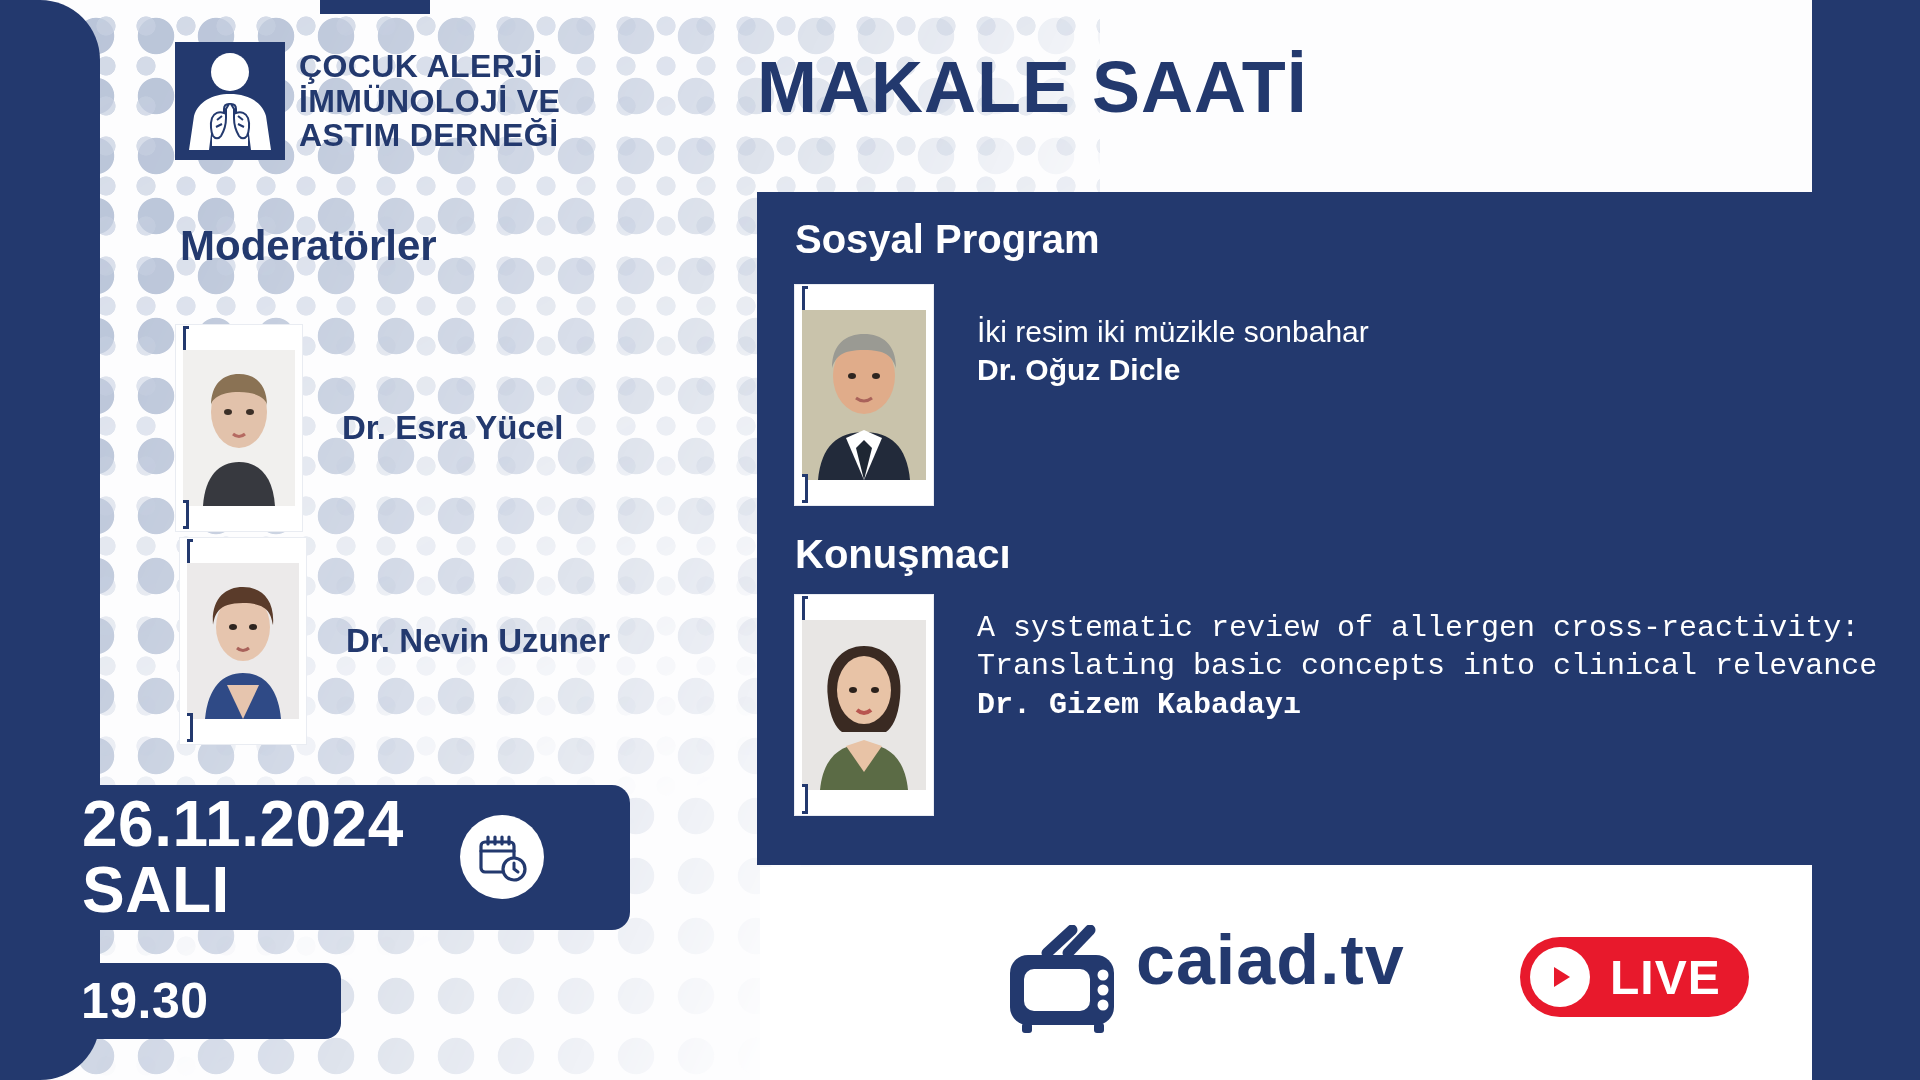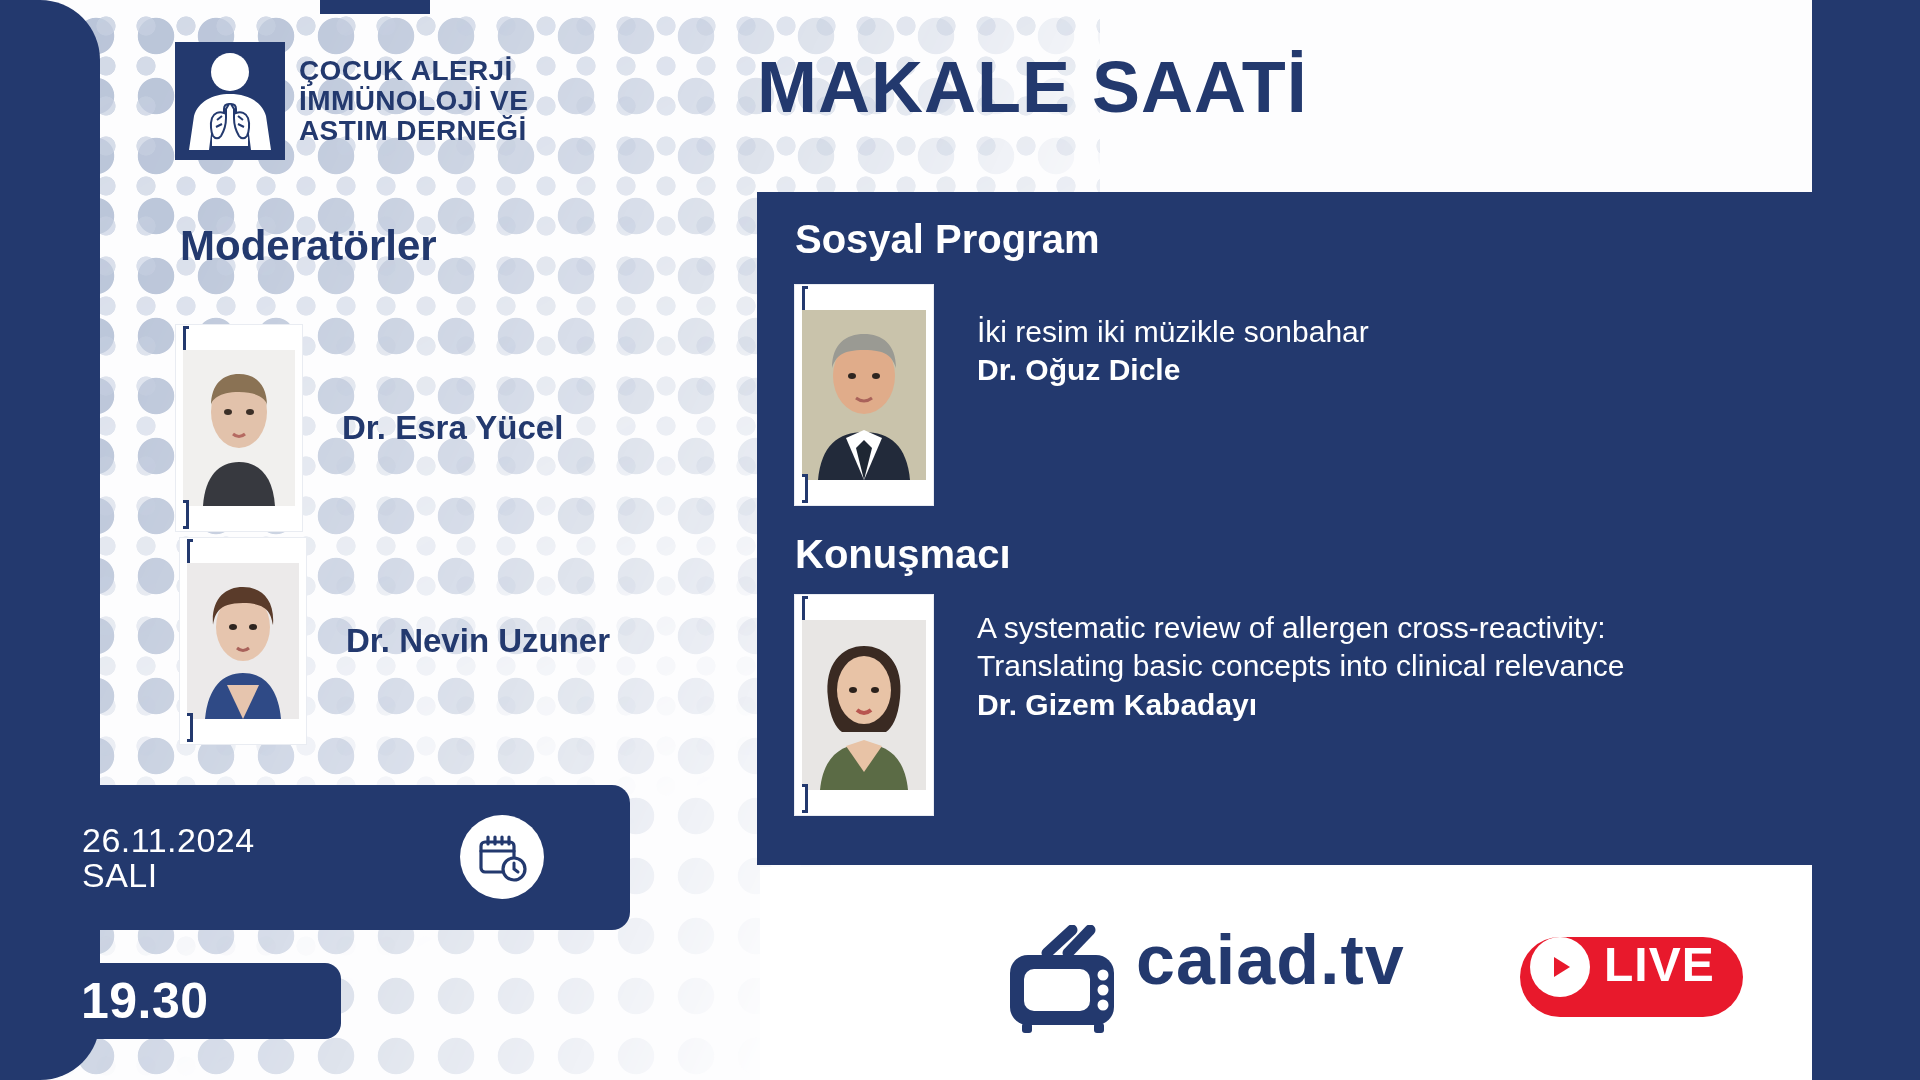--- a/index.html
+++ b/index.html
@@ -36,21 +36,21 @@
     position:absolute;left:320px;top:0;width:110px;height:14px;background:#23396e;
   }
   .right-edge{
     position:absolute;right:0;top:0;width:108px;height:1080px;background:#23396e;
   }
 
   
   .logo{position:absolute;left:175px;top:42px;display:flex;align-items:center;gap:14px;}
   .logo-mark{width:110px;height:118px;background:#23396e;display:block;}
   .logo-text{
-    color:#23396e;font-weight:bold;line-height:1.08;font-size:28px;letter-spacing:.4px;
+    color:#23396e;font-weight:bold;line-height:1.08;font-size:32px;letter-spacing:.4px;
   }
   .logo-text div{white-space:nowrap;}
 
   
   .main-title{
     position:absolute;left:757px;top:46px;
     color:#23396e;font-size:72px;font-weight:bold;letter-spacing:1px;
     white-space:nowrap;
   }
 
@@ -71,21 +71,21 @@
   .mod-photo{width:112px;height:156px;}
   .mod-name{color:#23396e;font-size:33px;font-weight:bold;white-space:nowrap;}
 
   
   .date-card{
     position:absolute;left:0px;top:785px;width:630px;height:145px;
     background:#23396e;border-radius:0 18px 18px 0;
     display:flex;align-items:center;
   }
   .date-text{
-    color:#fff;font-size:34px;font-weight:normal;line-height:1.02;margin-left:82px;letter-spacing:.5px;
+    color:#fff;font-size:64px;font-weight:bold;line-height:1.02;margin-left:82px;letter-spacing:.5px;
   }
   .cal-badge{
     position:absolute;left:460px;top:30px;width:84px;height:84px;border-radius:50%;
     background:#fff;display:flex;align-items:center;justify-content:center;
   }
   .time-card{
     position:absolute;left:1px;top:963px;width:340px;height:76px;
     background:#23396e;border-radius:0 16px 16px 0;
     display:flex;align-items:center;
   }
@@ -95,39 +95,39 @@
   .panel{
     position:absolute;left:757px;top:192px;width:1155px;height:673px;background:#23396e;
   }
   .panel h2{
     margin:0;color:#ffffff;font-weight:bold;font-size:40px;
   }
   .sec-sosyal{position:absolute;left:38px;top:25px;}
   .sec-konus{position:absolute;left:38px;top:340px;}
   .entry{position:absolute;display:flex;align-items:flex-start;gap:44px;}
   .entry.e1{left:38px;top:93px;}
-  .entry.e2{left:38px;top:403px;}
+  .entry.e2{left:38px;top:403px;font-family:Liberation Mono, monospace;}
   .spk-photo{width:124px;height:170px;}
   .entry-txt{padding-top:28px;}
   .entry.e2 .entry-txt{padding-top:14px;}
   .talk{color:#ffffff;font-size:30px;line-height:1.28;font-weight:normal;}
   .spk-name{color:#ffffff;font-size:30px;font-weight:bold;margin-top:2px;}
 
   
   .footer{
     position:absolute;left:760px;top:867px;width:1052px;height:213px;background:#ffffff;
   }
   .brand{
     position:absolute;left:242px;top:58px;display:flex;align-items:flex-start;gap:6px;
   }
   .brand-text{color:#23396e;font-size:70px;font-weight:bold;letter-spacing:1px;line-height:1;}
   .live{
     position:absolute;left:760px;top:70px;
     background:#e8192c;border-radius:48px;height:80px;padding:0 28px 0 10px;
-    display:flex;gap:14px;
+    display:flex;align-items:center;gap:20px;
   }
   .live-circle{
     width:60px;height:60px;border-radius:50%;background:#fff;
     display:flex;align-items:center;justify-content:center;
   }
   .live-text{color:#ffffff;font-size:48px;font-weight:bold;letter-spacing:1px;}
 </style>
 </head>
 <body>
 

